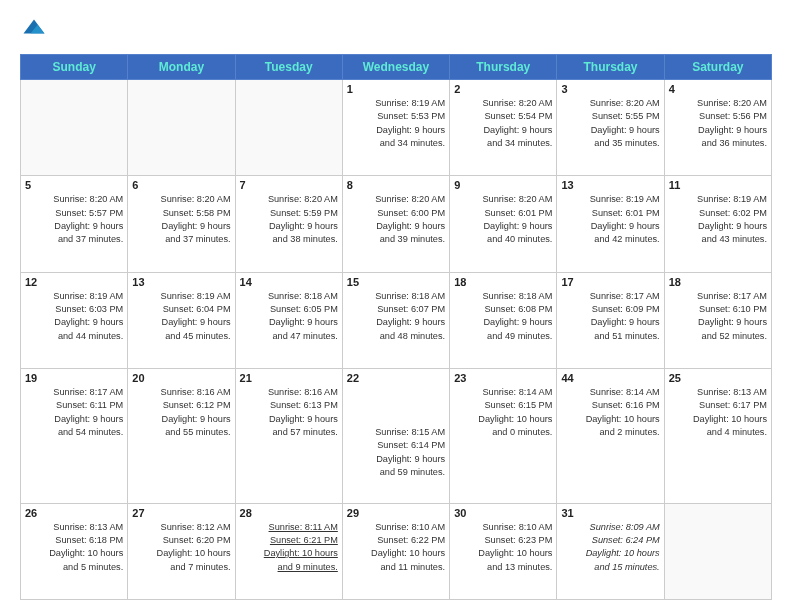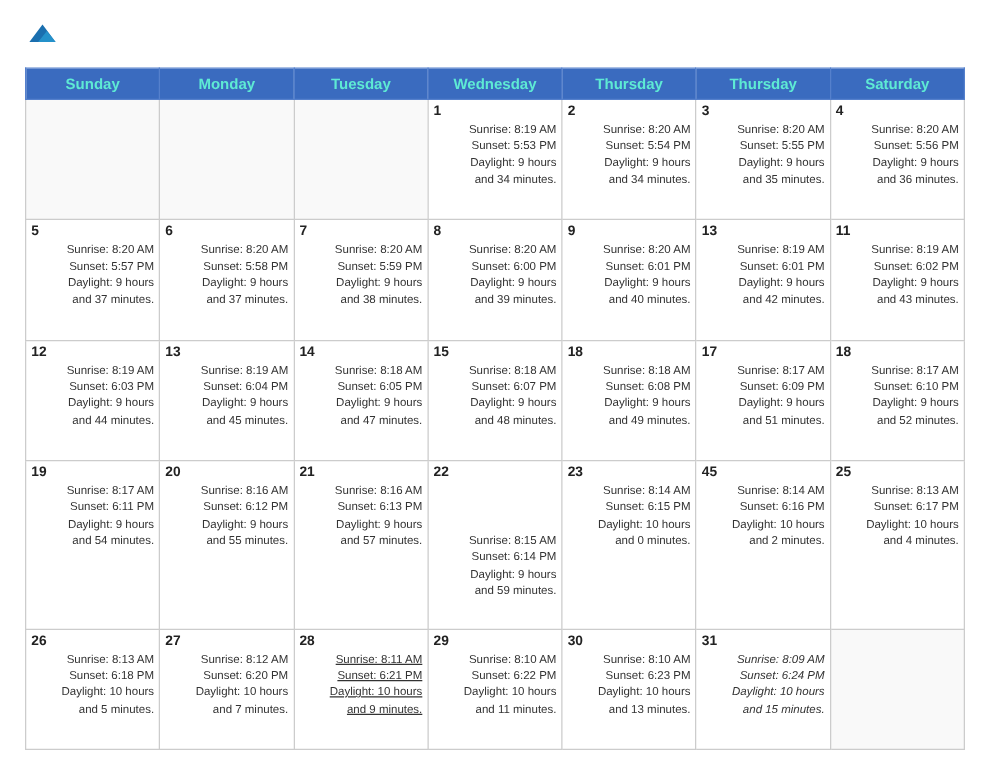--- a/index.html
+++ b/index.html
@@ -295,21 +295,21 @@
 and 59 minutes.</div>
           </td>
           <td>
             <div class="day-num">23</div>
             <div class="day-info" style="white-space: pre-line;">Sunrise: 8:14 AM
 Sunset: 6:15 PM
 Daylight: 10 hours
 and 0 minutes.</div>
           </td>
           <td>
-            <div class="day-num">45</div>
+            <div class="day-num">44</div>
             <div class="day-info" style="white-space: pre-line;">Sunrise: 8:14 AM
 Sunset: 6:16 PM
 Daylight: 10 hours
 and 2 minutes.</div>
           </td>
           <td>
             <div class="day-num">25</div>
             <div class="day-info" style="white-space: pre-line;">Sunrise: 8:13 AM
 Sunset: 6:17 PM
 Daylight: 10 hours

